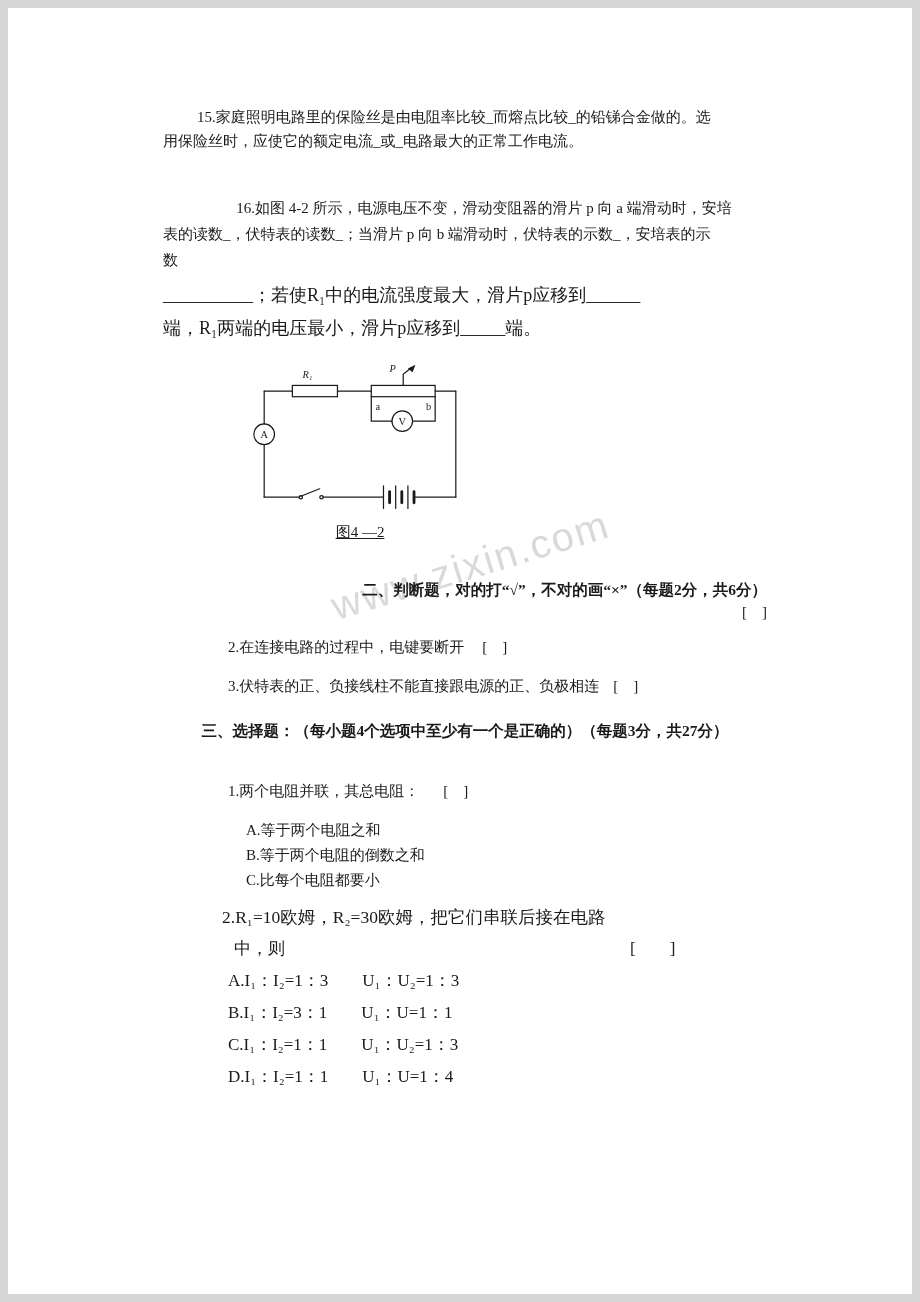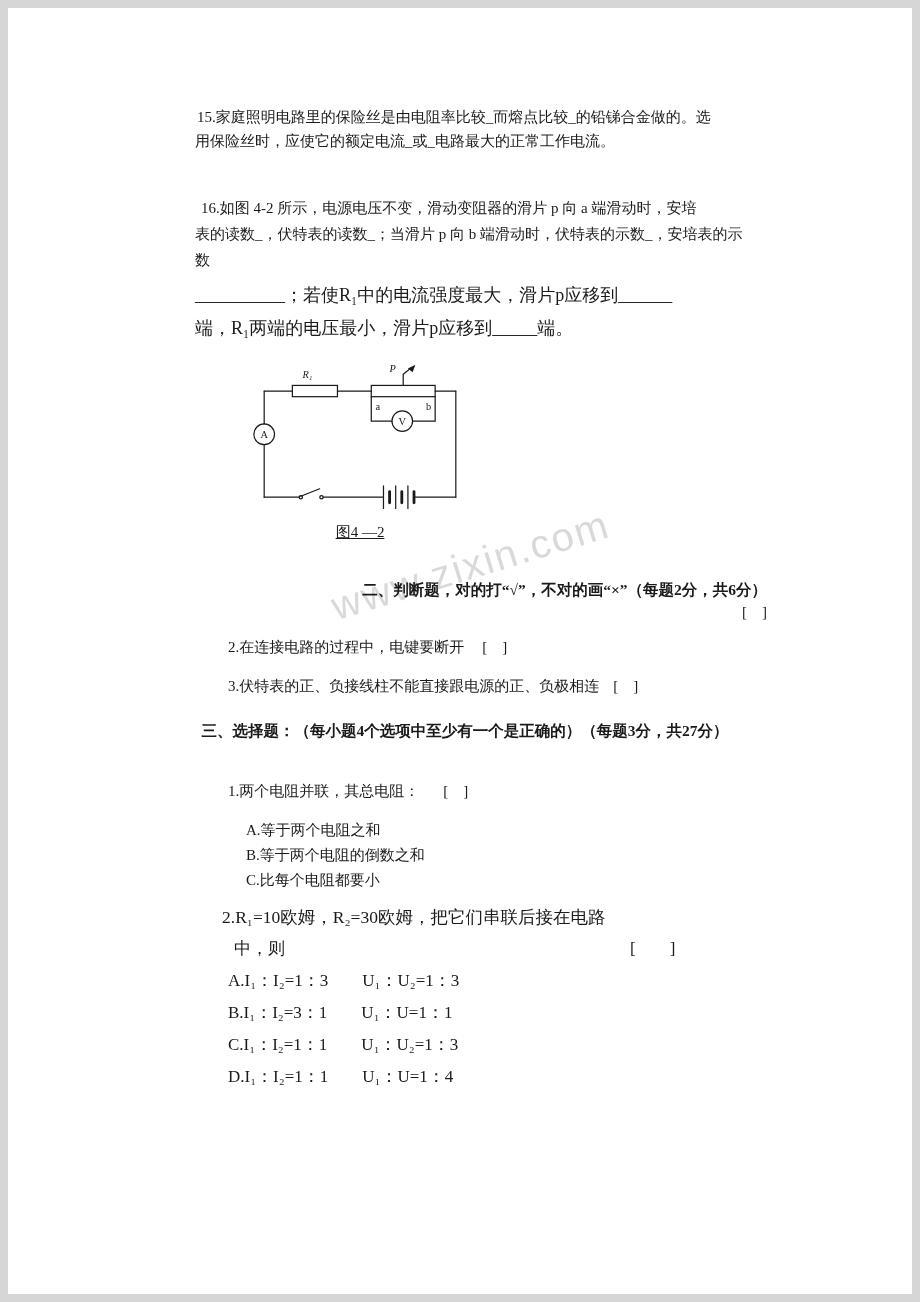--- a/index.html
+++ b/index.html
@@ -1,21 +1,21 @@
 <!DOCTYPE html>
 <html><head>
 <meta charset="utf-8">
 <style>
   *{box-sizing:border-box;}
   body{margin:0;background:#d6d6d6;font-family:"Liberation Serif","DejaVu Serif",serif;color:#1a1a1a;}
   .page{position:relative;z-index:0;width:904px;margin:8px auto;background:#ffffff;min-height:1286px;padding:97px 145px 60px 155px;font-size:15px;}
-  .line{white-space:nowrap;line-height:24px;margin-left:32px;}
+  .line{white-space:nowrap;line-height:24px;}
   .lh26{line-height:26px;}
   .indent-34{margin-left:34px;}
-  .indent-68{margin-left:38px;}
+  .indent-68{margin-left:38px;text-align:center;}
   .mt-42{margin-top:42px;}
   .big-para{margin-top:6px;font-size:18px;}
   .big-para .line{line-height:33px;}
   figure{margin:0;padding:0;}
   .circuit-figure{margin:16px 0 0 84px;width:226px;}
   .circuit-svg{display:block;}
   .figure-caption{text-align:center;font-size:15px;margin-top:6px;line-height:20px;text-decoration:underline;}
   .sec-heading{font-weight:bold;font-size:15.5px;white-space:nowrap;line-height:24px;}
   .sec2-heading{margin-top:36px;text-align:right;}
   .judge1{margin:34px 0 0 65px;font-size:18px;white-space:nowrap;line-height:40px;}

